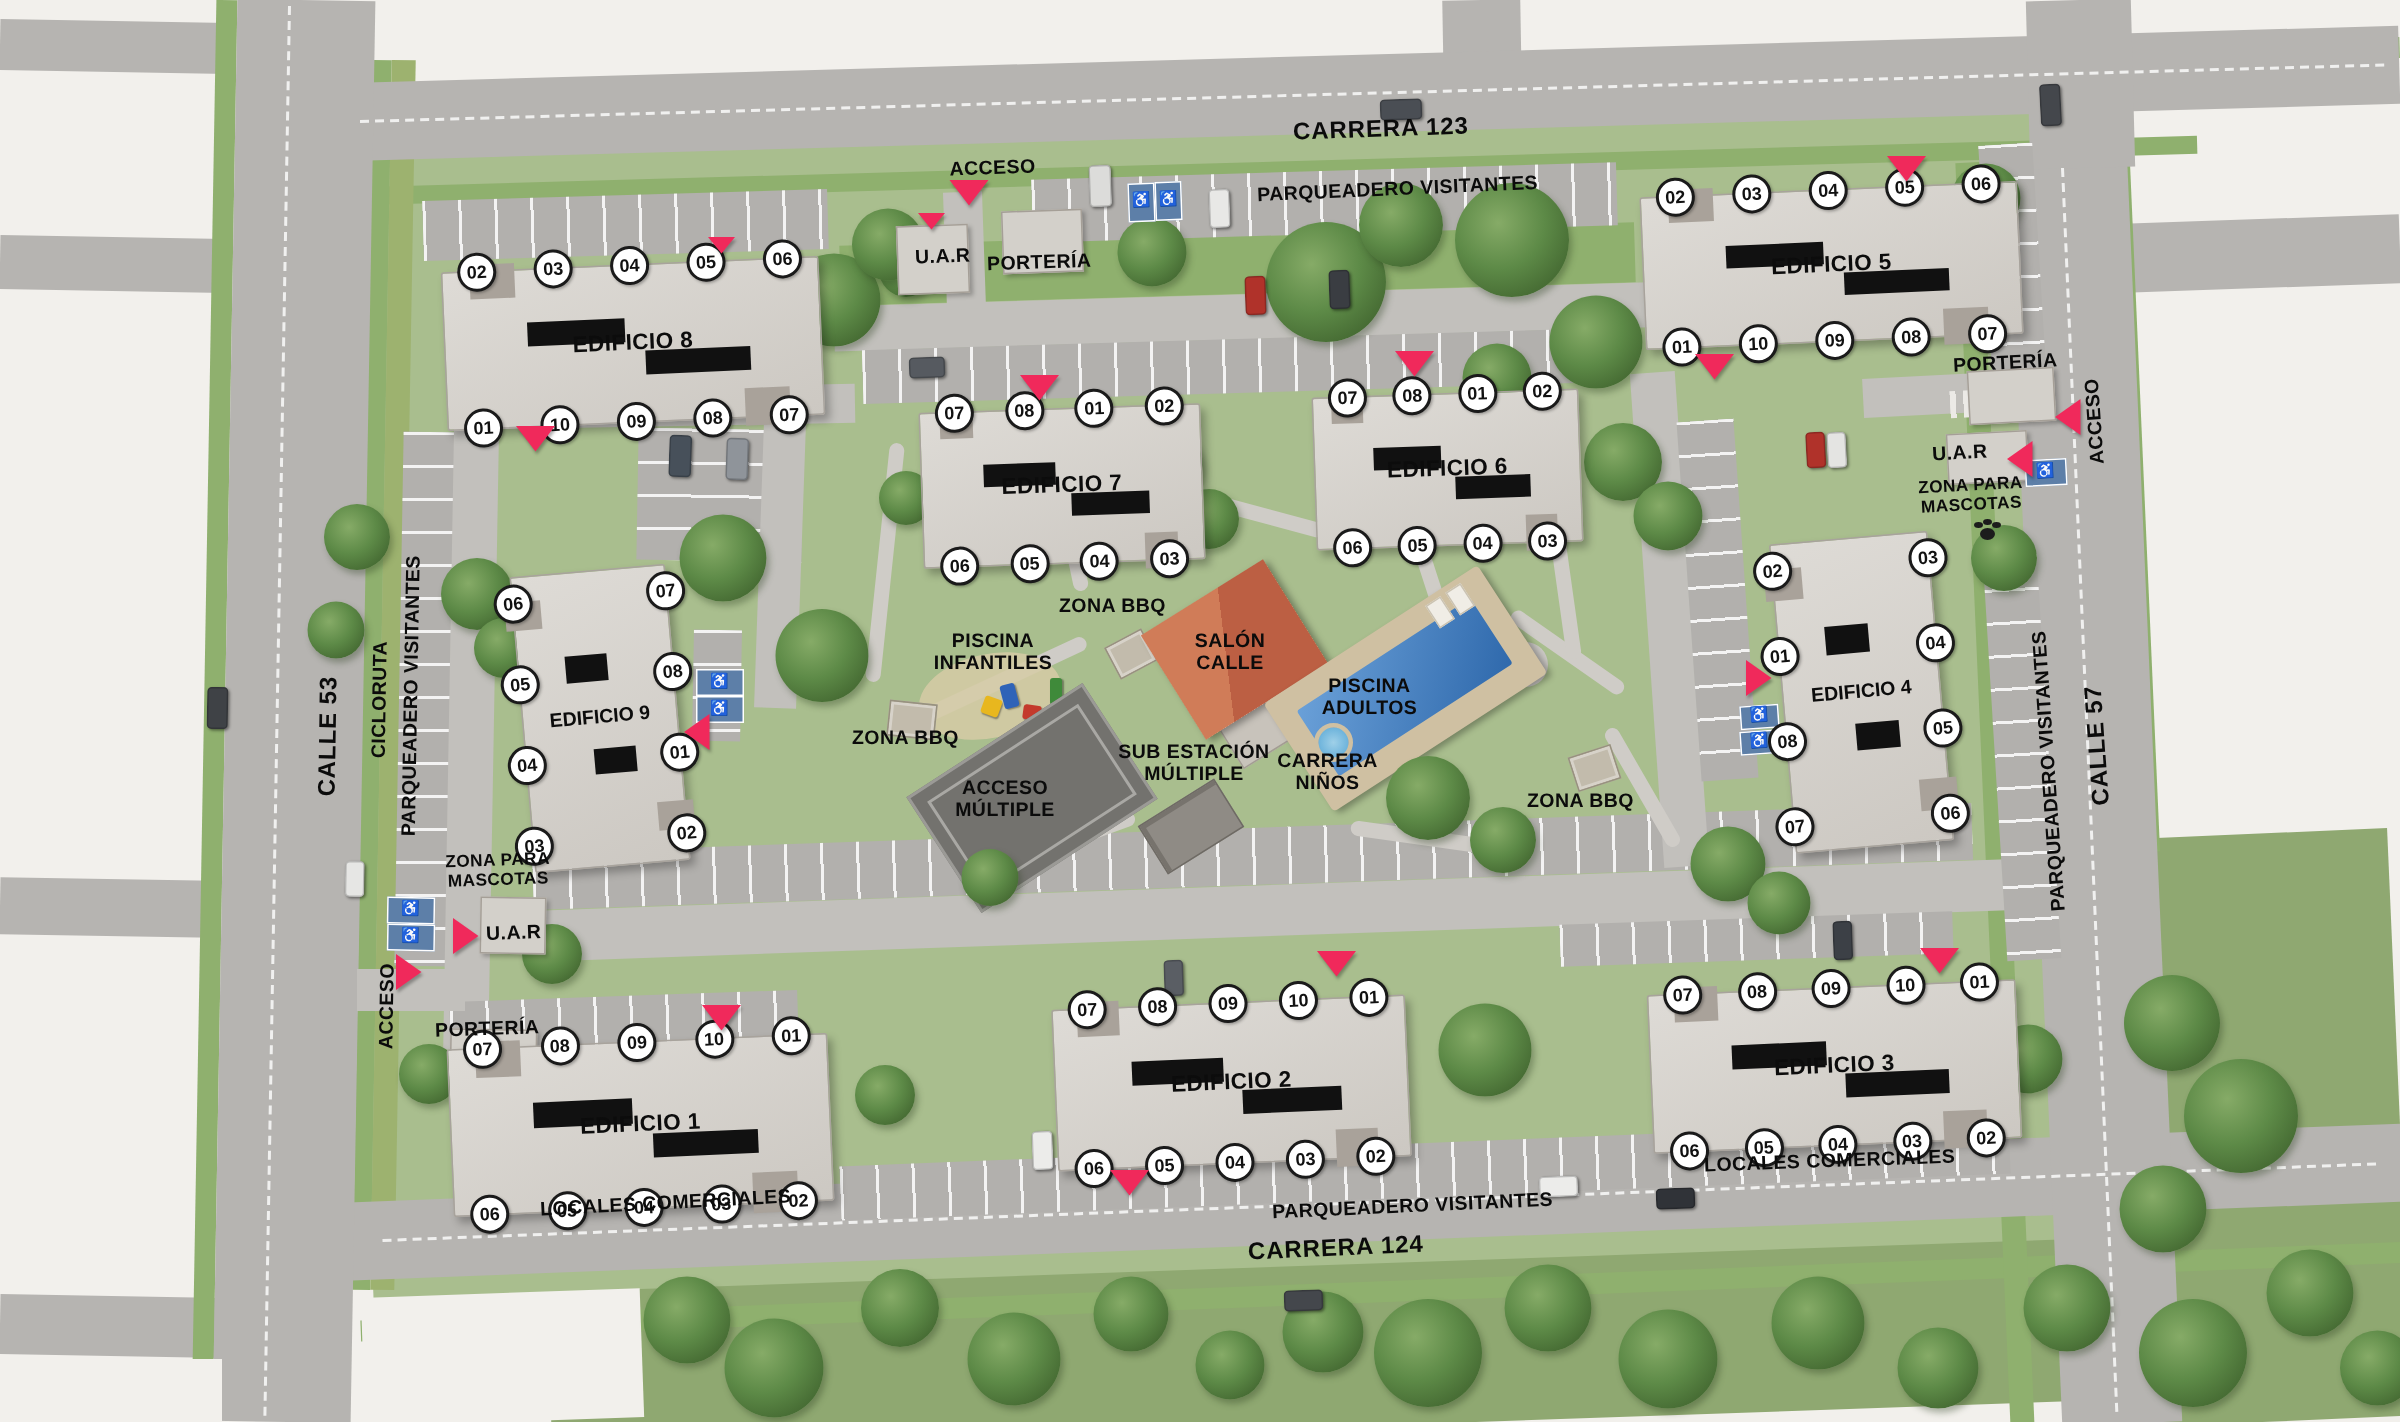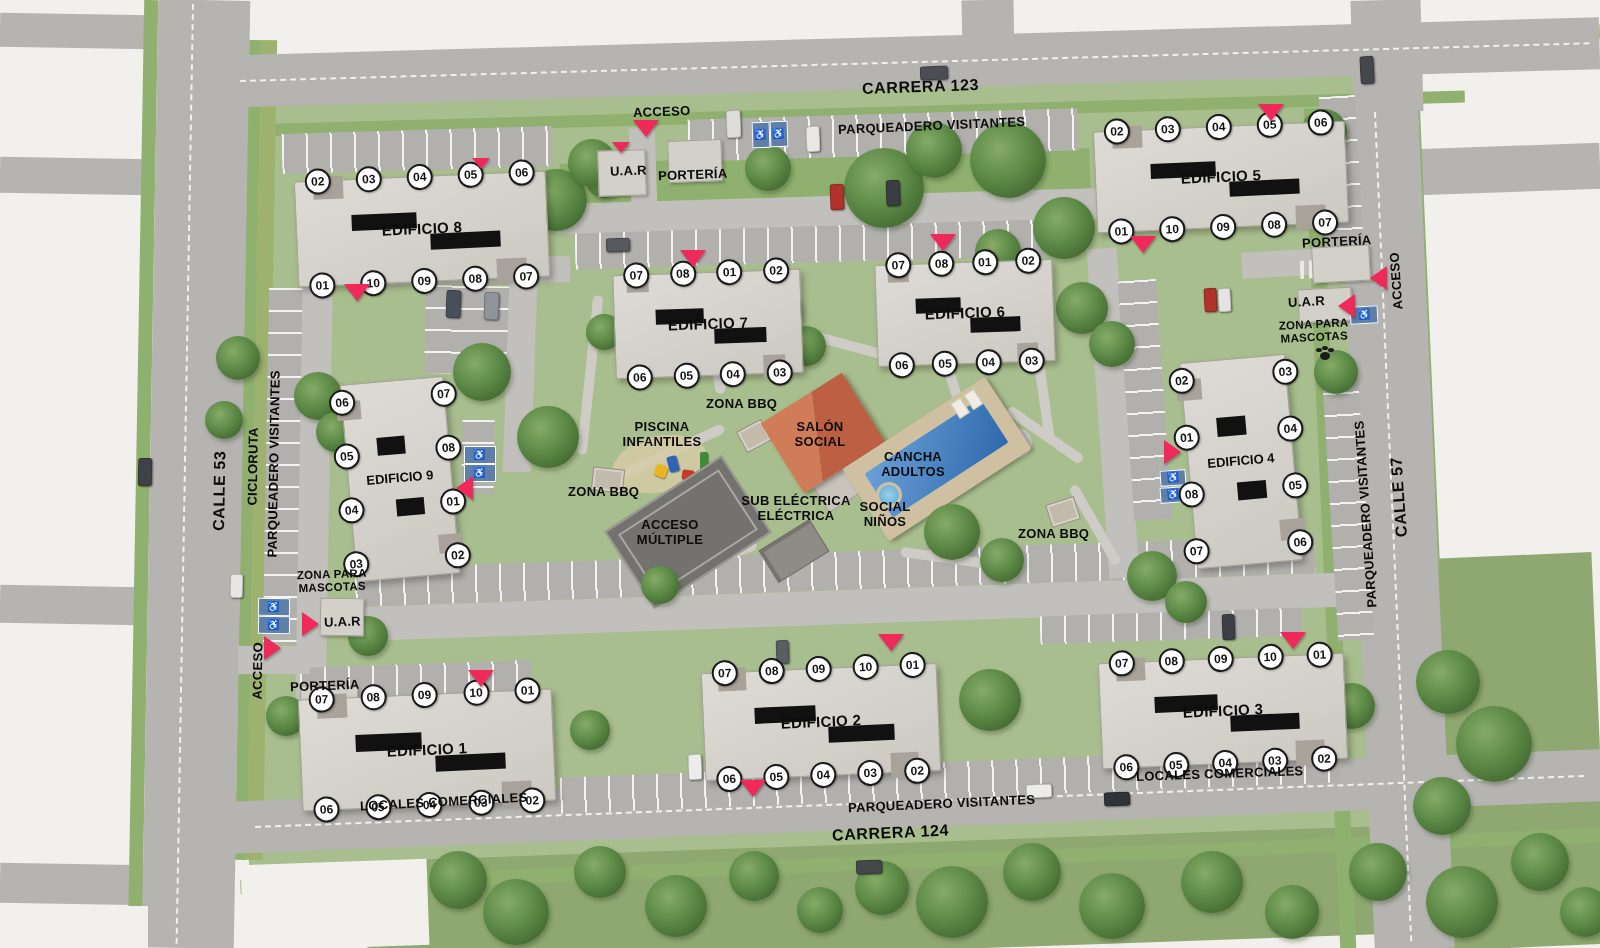--- a/index.html
+++ b/index.html
@@ -490,25 +490,25 @@
 
   <div class="maplabel md" style="left:1302px;top:234px;transform:rotate(-3deg)">PORTERÍA</div>
   <div class="maplabel md" style="left:1398px;top:302px;transform:rotate(-94deg);transform-origin:0 50%">ACCESO</div>
   <div class="maplabel md" style="left:1288px;top:294px;transform:rotate(-3deg)">U.A.R</div>
   <div class="maplabel sm wrap" style="left:1272px;top:318px;width:84px;transform:rotate(-3deg)">ZONA PARA MASCOTAS</div>
   <div class="maplabel md" style="left:1372px;top:600px;transform:rotate(-94deg);transform-origin:0 50%">PARQUEADERO VISITANTES</div>
   <div class="maplabel lg" style="left:1402px;top:528px;transform:rotate(-94deg);transform-origin:0 50%">CALLE 57</div>
 
   <div class="maplabel md" style="left:706px;top:396px">ZONA BBQ</div>
   <div class="maplabel md wrap" style="left:612px;top:420px;width:100px">PISCINA INFANTILES</div>
-  <div class="maplabel md wrap" style="left:780px;top:420px;width:80px">SALÓN SOCIAL</div>
-  <div class="maplabel md wrap" style="left:868px;top:450px;width:90px">CANCHA ADULTOS</div>
-  <div class="maplabel md wrap" style="left:840px;top:500px;width:90px">SOCIAL NIÑOS</div>
+  <div class="maplabel md wrap" style="left:780px;top:420px;width:80px">SALÓN CALLE</div>
+  <div class="maplabel md wrap" style="left:868px;top:450px;width:90px">PISCINA ADULTOS</div>
+  <div class="maplabel md wrap" style="left:840px;top:500px;width:90px">CARRERA NIÑOS</div>
   <div class="maplabel md" style="left:568px;top:484px">ZONA BBQ</div>
-  <div class="maplabel md wrap" style="left:736px;top:494px;width:120px">SUB ELÉCTRICA ELÉCTRICA</div>
+  <div class="maplabel md wrap" style="left:736px;top:494px;width:120px">SUB ESTACIÓN MÚLTIPLE</div>
   <div class="maplabel md wrap" style="left:620px;top:518px;width:100px">ACCESO MÚLTIPLE</div>
   <div class="maplabel md" style="left:1018px;top:526px">ZONA BBQ</div>
 
   <div class="maplabel md" style="left:360px;top:794px;transform:rotate(-3deg)">LOCALES COMERCIALES</div>
   <div class="maplabel md" style="left:1136px;top:766px;transform:rotate(-2deg)">LOCALES COMERCIALES</div>
   <div class="maplabel md" style="left:848px;top:796px;transform:rotate(-2.6deg)">PARQUEADERO VISITANTES</div>
   <div class="maplabel lg" style="left:832px;top:824px;transform:rotate(-2.6deg)">CARRERA 124</div>
 
 </div>
 

